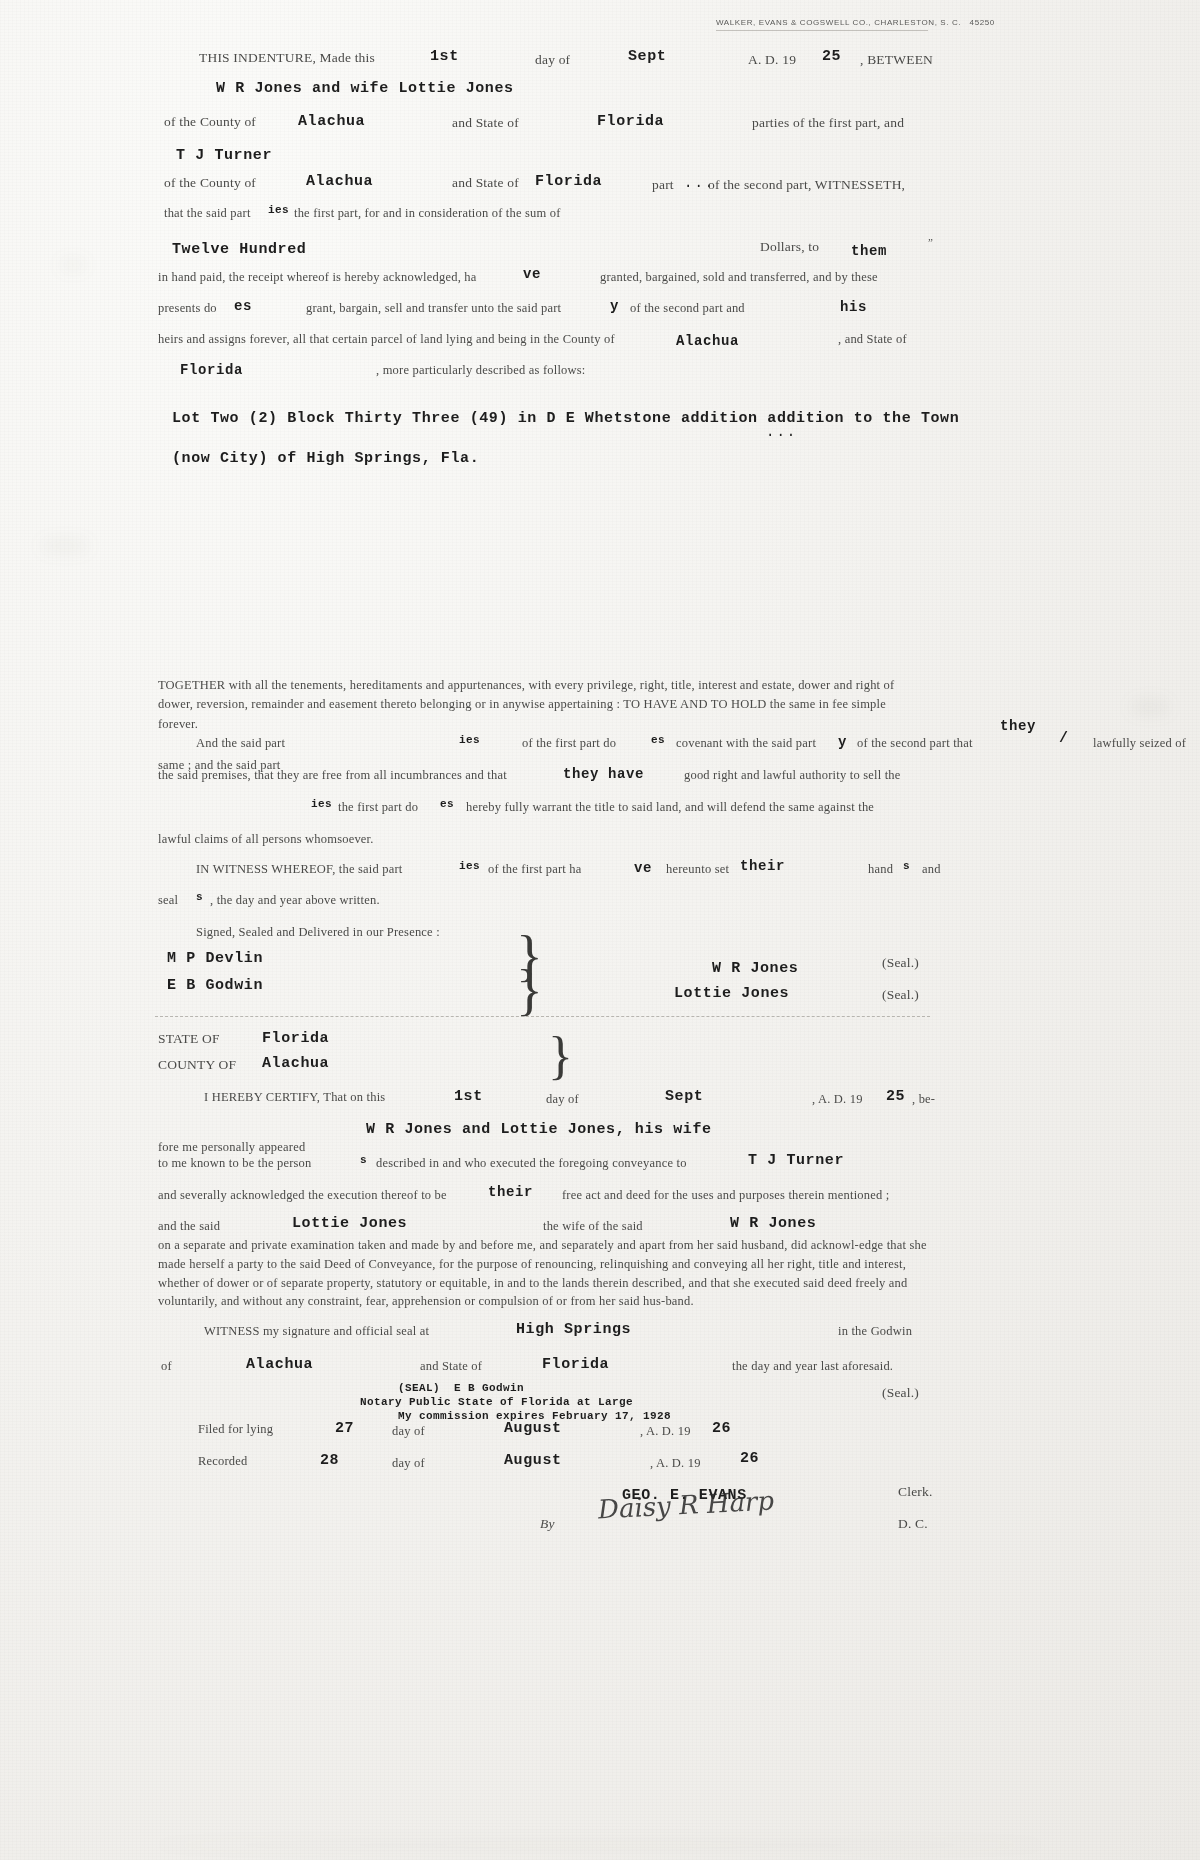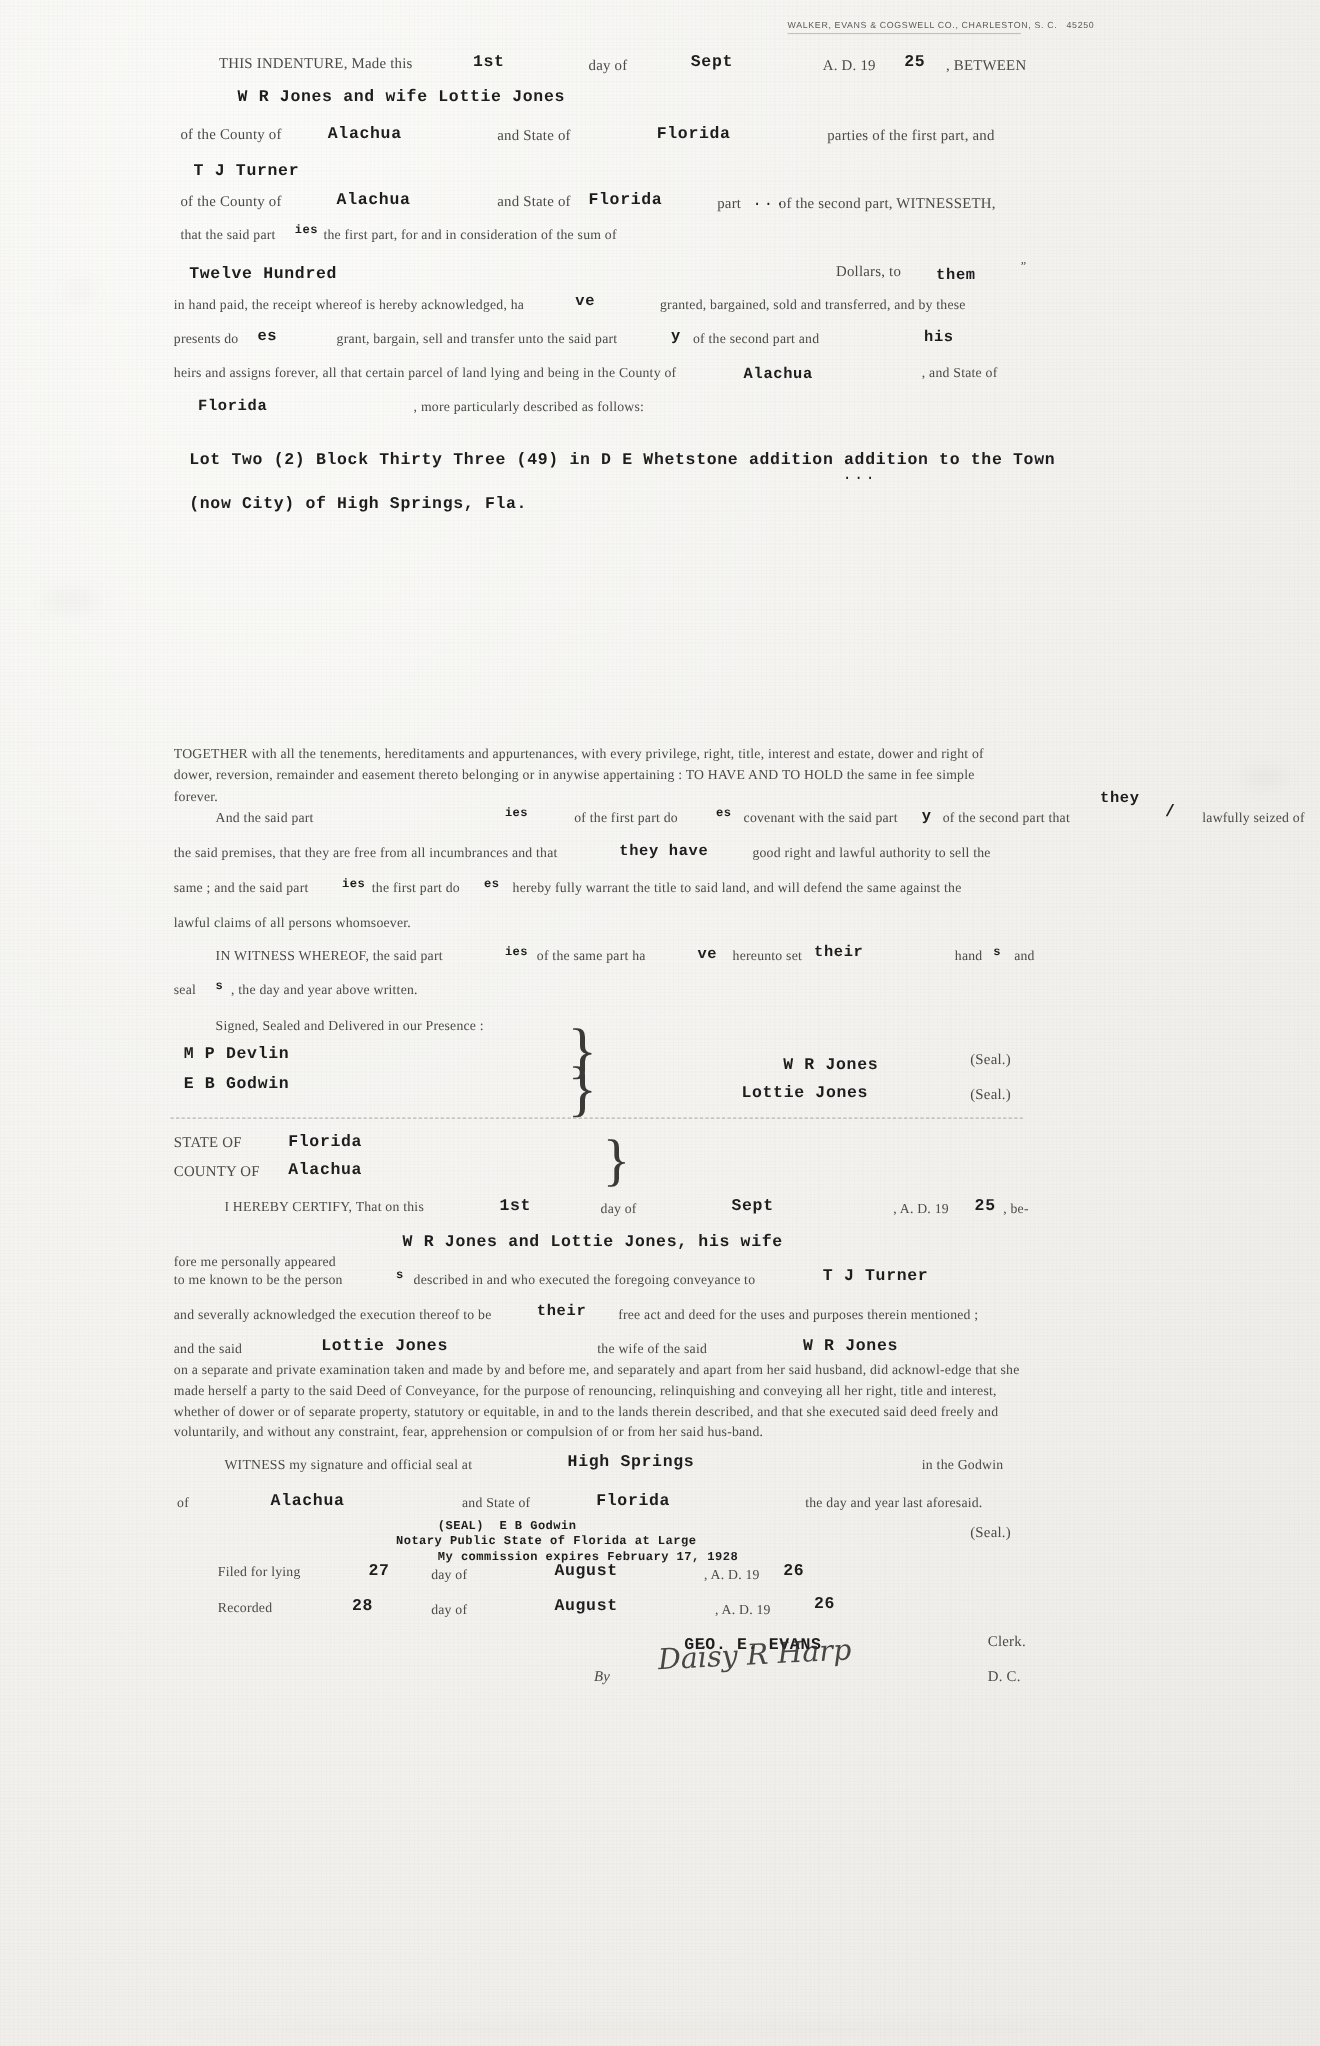--- a/index.html
+++ b/index.html
@@ -162,31 +162,31 @@
   <div class="tw" style="left:838px;top:734px;">y</div>
   <div class="pr sm" style="left:857px;top:736px;text-align:right;">of the second part that</div>
   <div class="tw" style="left:1000px;top:718px;">they</div>
   <div class="tw lg" style="left:1059px;top:730px;">/</div>
   <div class="pr sm" style="left:1093px;top:736px;">lawfully seized of</div>
 
   <div class="pr sm" style="left:158px;top:768px;">the said premises, that they are free from all incumbrances and that</div>
   <div class="tw" style="left:563px;top:766px;">they have</div>
   <div class="pr sm" style="left:684px;top:768px;">good right and lawful authority to sell the</div>
 
-  <div class="pr sm" style="left:158px;top:800px;">same ; and the said part</div>
+  <div class="pr sm" style="left:158px;top:758px;">same ; and the said part</div>
   <div class="tw sm" style="left:311px;top:798px;">ies</div>
   <div class="pr sm" style="left:338px;top:800px;">the first part do</div>
   <div class="tw sm" style="left:440px;top:798px;">es</div>
   <div class="pr sm" style="left:466px;top:800px;">hereby fully warrant the title to said land, and will defend the same against the</div>
 
   <div class="pr sm" style="left:158px;top:832px;">lawful claims of all persons whomsoever.</div>
 
   <div class="pr sm" style="left:196px;top:862px;">IN WITNESS WHEREOF, the said part</div>
   <div class="tw sm" style="left:459px;top:860px;">ies</div>
-  <div class="pr sm" style="left:488px;top:862px;">of the same part ha</div>
+  <div class="pr sm" style="left:488px;top:862px;">of the first part ha</div>
   <div class="tw" style="left:634px;top:860px;">ve</div>
   <div class="pr sm" style="left:666px;top:862px;">hereunto set</div>
   <div class="tw" style="left:740px;top:858px;">their</div>
   <div class="pr sm" style="left:868px;top:862px;">hand</div>
   <div class="tw sm" style="left:903px;top:860px;">s</div>
   <div class="pr sm" style="left:922px;top:862px;">and</div>
 
   <div class="pr sm" style="left:158px;top:893px;">seal</div>
   <div class="tw sm" style="left:196px;top:891px;">s</div>
   <div class="pr sm" style="left:210px;top:893px;">, the day and year above written.</div>

